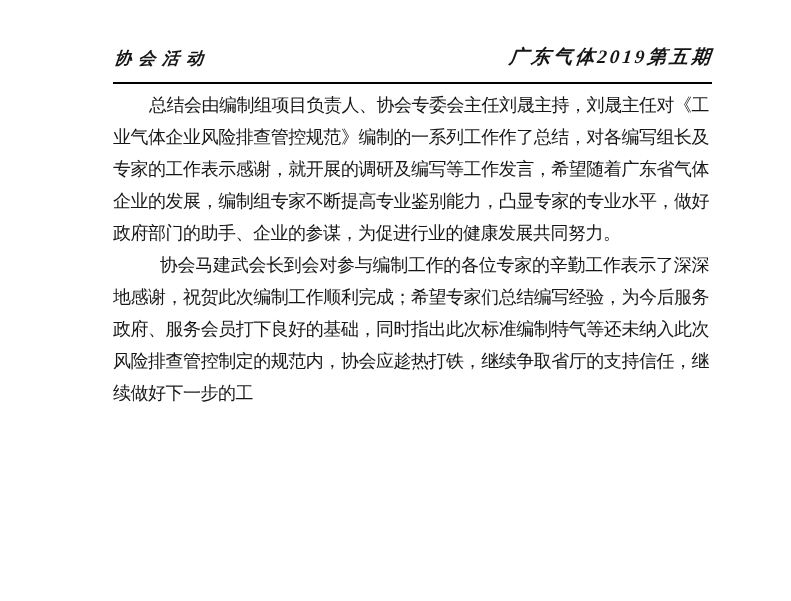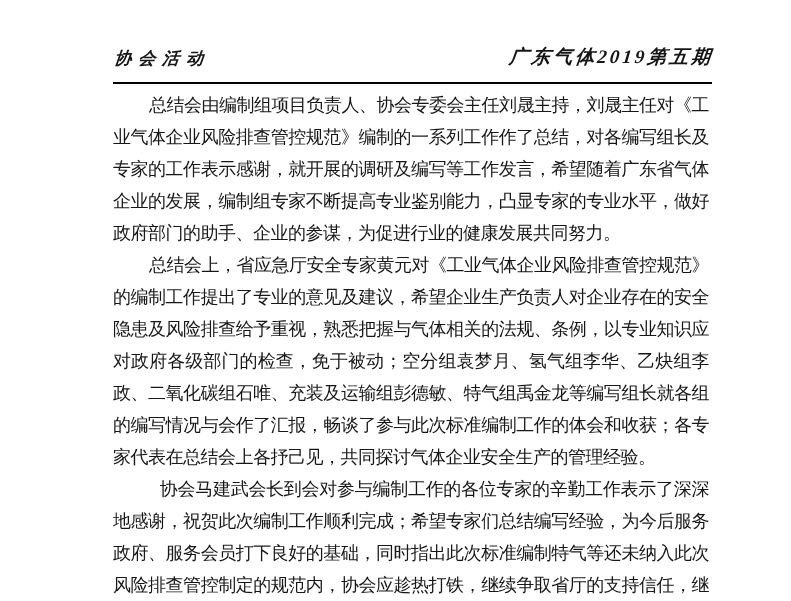--- a/index.html
+++ b/index.html
@@ -77,16 +77,15 @@
 <div class="page">
   <div class="header">
     <span class="hdr-left">协会活动</span>
     <span class="hdr-right">广东气体2019第五期</span>
   </div>
 
   <div class="rule"></div>
 
   <div class="article">
     <p class="para indent2">总结会由编制组项目负责人、协会专委会主任刘晟主持，刘晟主任对《工业气体企业风险排查管控规范》编制的一系列工作作了总结，对各编写组长及专家的工作表示感谢，就开展的调研及编写等工作发言，希望随着广东省气体企业的发展，编制组专家不断提高专业鉴别能力，凸显专家的专业水平，做好政府部门的助手、企业的参谋，为促进行业的健康发展共同努力。</p>
-    <p class="para indent2">总结会上，省应急厅安全专家黄元对《工业气体企业风险排查管控规范》的编制工作提出了专业的意见及建议，希望企业生产负责人对企业存在的安全隐患及风险排查给予重视，熟悉把握与气体相关的法规、条例，以专业知识应对政府各级部门的检查，免于被动；空分组袁梦月、氢气组李华、乙炔组李政、二氧化碳组石唯、充装及运输组彭德敏、特气组禹金龙等编写组长就各组的编写情况与会作了汇报，畅谈了参与此次标准编制工作的体会和收获；各专家代表在总结会上各抒己见，共同探讨气体企业安全生产的管理经验。</p>
     <p class="para indent3"><span>协会马建武会长到会对参与编制工作的各位专家的辛勤工作表示了深深地感谢，祝贺此次编制工作顺利完成；希望专家们总结编写经验，为今后服务政府、服务会员打下良好的基础，同时指出此次标准编制</span><span class="bold-term">特气</span><span>等还未纳入此次风险排查管控制定的规范内，协会应趁热打铁，继续争取省厅的支持信任，继续做好下一步的工</span></p>
   </div>
 </div>
 
 </body></html>

